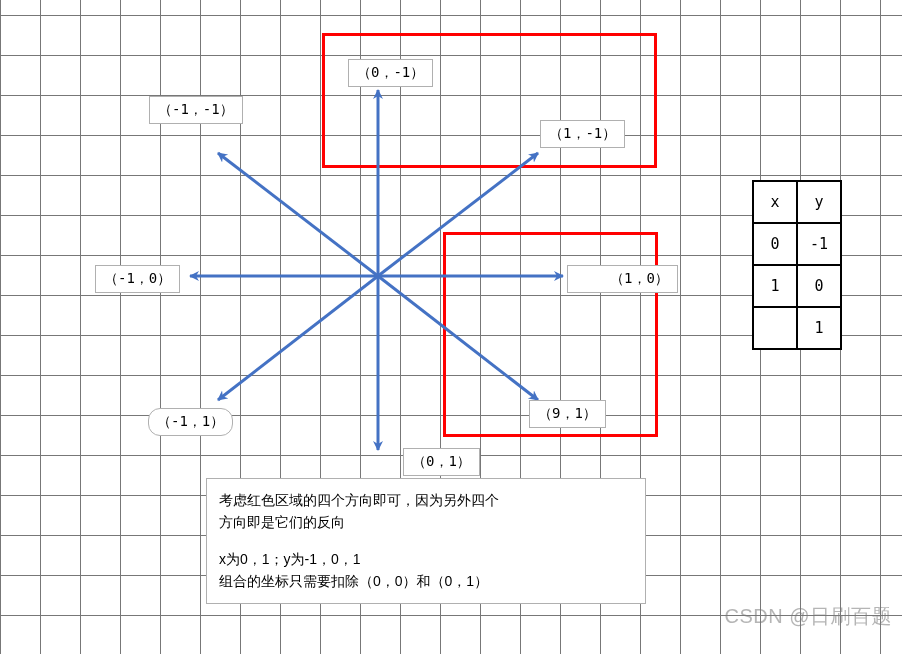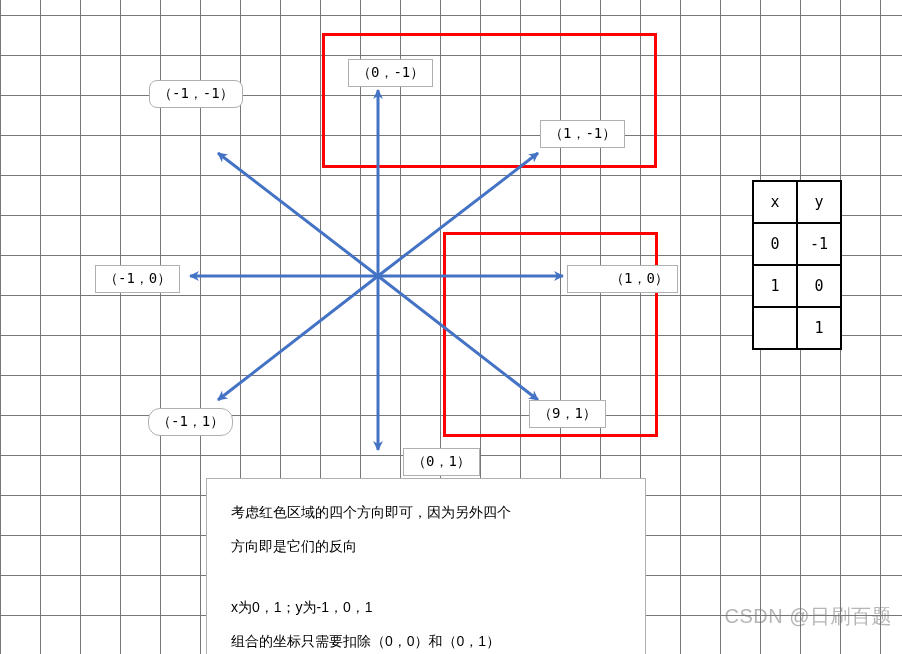--- a/index.html
+++ b/index.html
@@ -36,21 +36,21 @@
     background: transparent;
   }
   .note-box {
     position: absolute;
     background: #fff;
     border: 1px solid #b0b0b0;
     font-size: 14px;
     padding: 10px 12px;
     line-height: 1.6;
   }
-  .note-box p { margin: 12px; }
+  .note-box p { margin: 0; }
   .note-box .spacer { height: 14px; }
   .xy-table {
     position: absolute;
     background: #fff;
     border-collapse: collapse;
   }
   .xy-table td, .xy-table th {
     border: 2px solid #000;
     width: 44px;
     height: 42px;
@@ -99,21 +99,21 @@
   <line x1="378" y1="276" x2="218" y2="153" stroke="#4472C4" stroke-width="3" marker-end="url(#ah)"></line>
 </svg>
 
 <div class="label-box" style="left:348px; top:59px;text-align:center;">（0，-1）</div>
 <div class="label-box" style="left:540px; top:120px;text-align:right;">（1，-1）</div>
 <div class="label-box" style="left:567px; top:265px;padding-left:42px;">（1，0）</div>
 <div class="label-box" style="left:529px; top:400px;">（9，1）</div>
 <div class="label-box" style="left:403px; top:448px;">（0，1）</div>
 <div class="label-box" style="left:148px; top:408px;border-radius:12px;">（-1，1）</div>
 <div class="label-box" style="left:95px;  top:265px;">（-1，0）</div>
-<div class="label-box" style="left:149px; top:80px;border-radius:8px;">（-1，-1）</div>
+<div class="label-box" style="left:149px; top:96px;">（-1，-1）</div>
 
 <table class="xy-table" style="left:752px; top:180px;">
   <tbody>
       <tr>
     <th>x</th>
     <th>y</th>
   </tr>
   <tr>
     <td>0</td>
     <td>-1</td>

